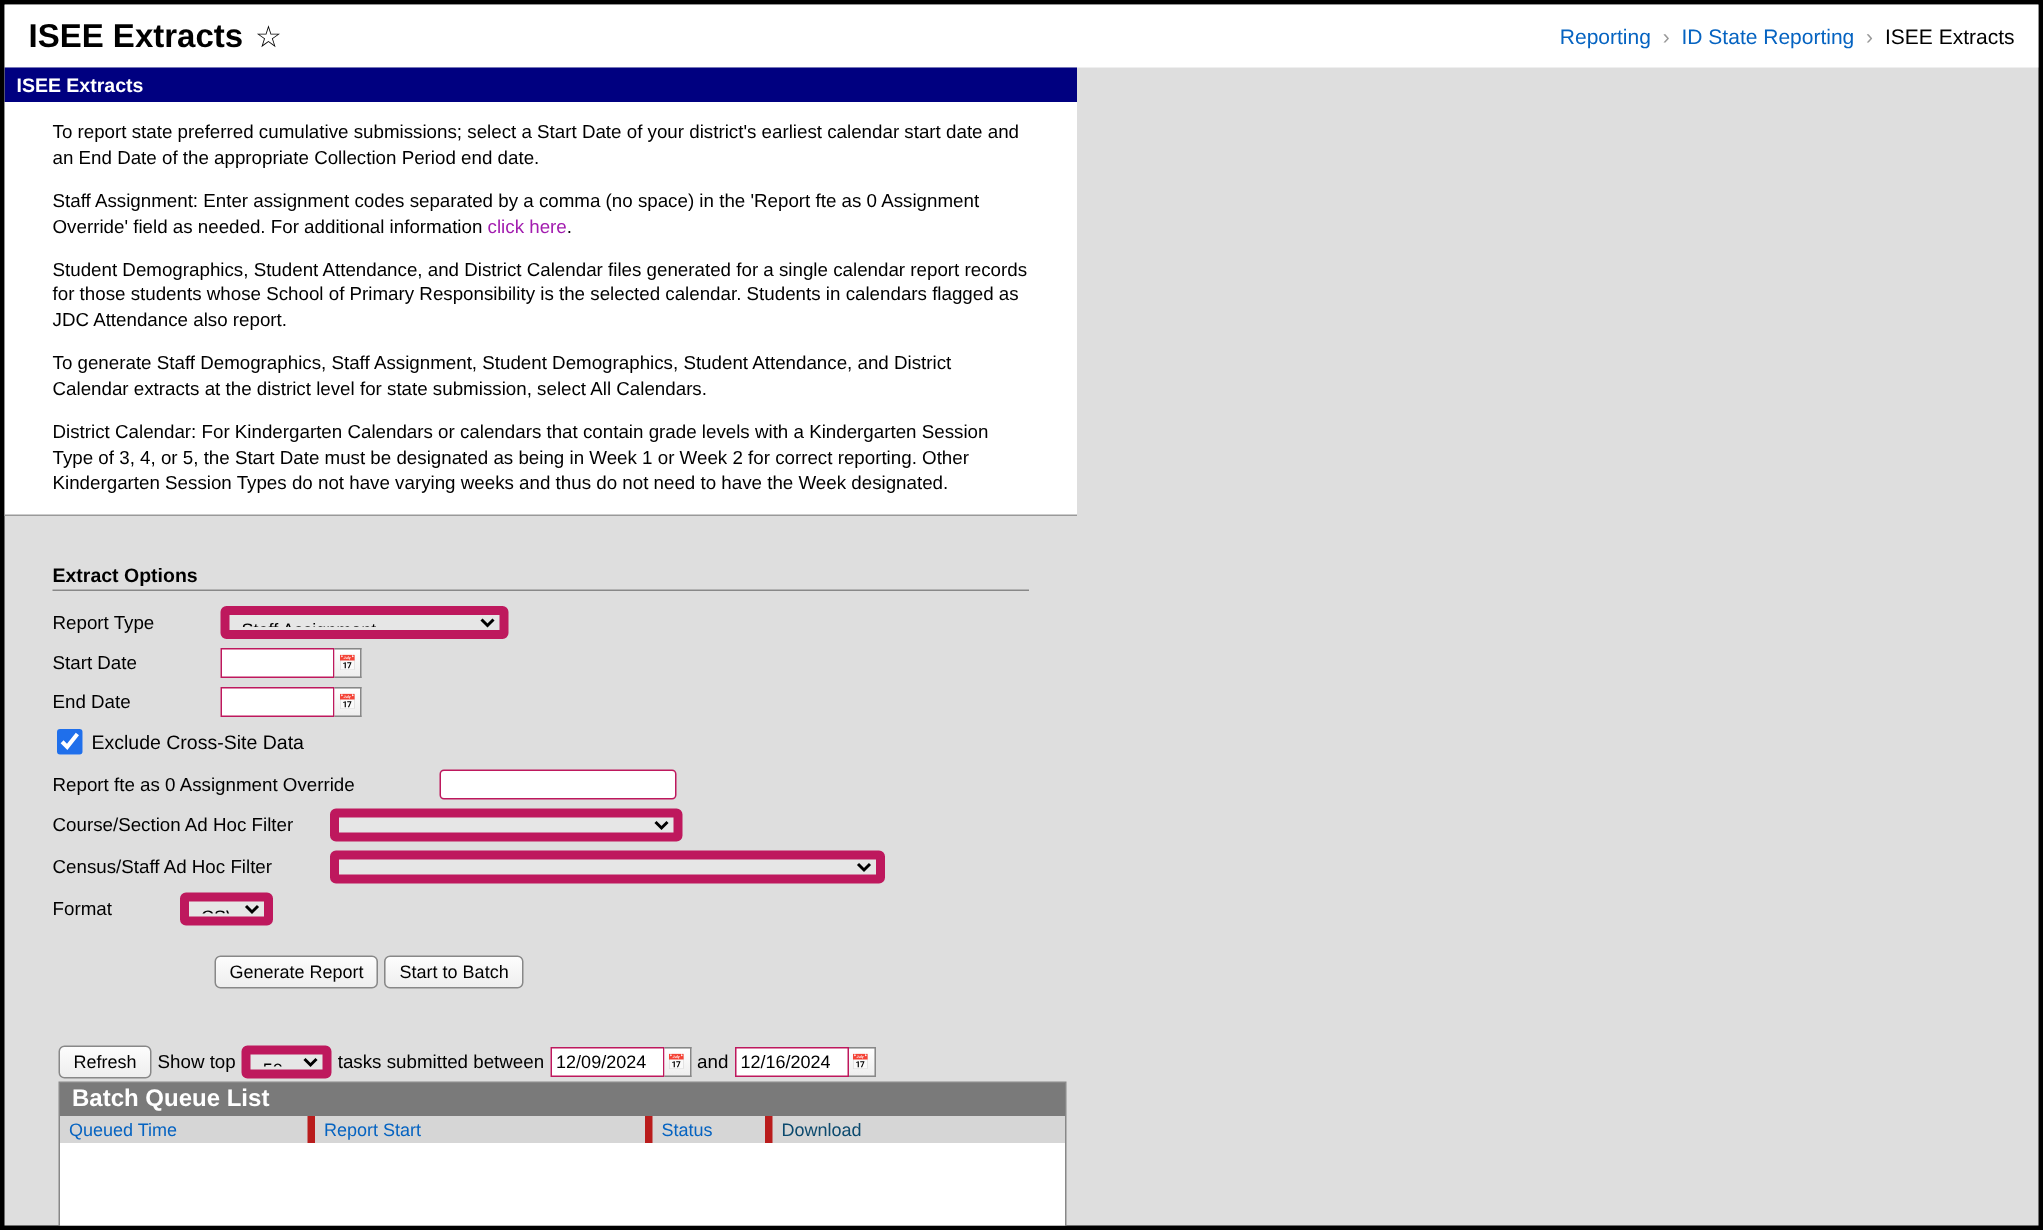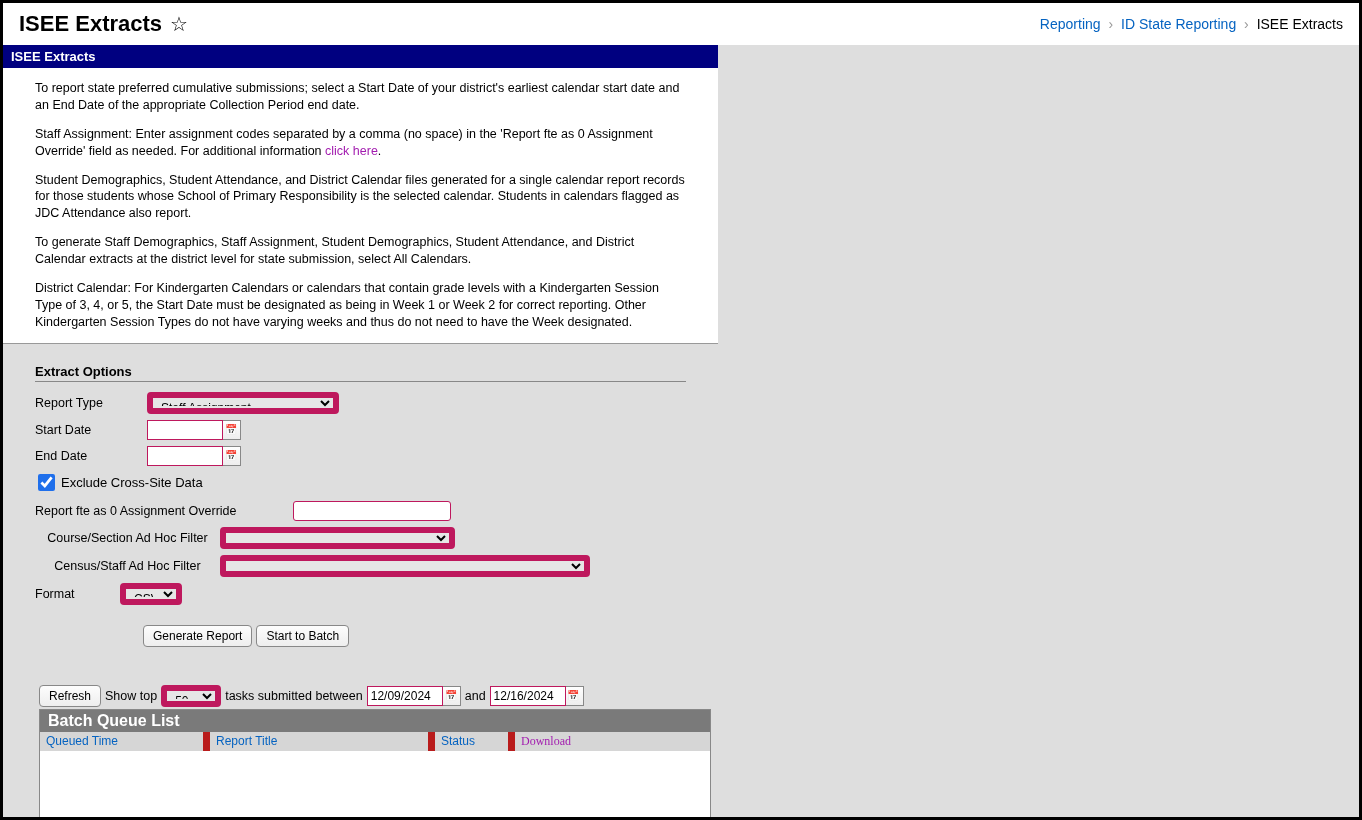--- a/index.html
+++ b/index.html
@@ -76,21 +76,21 @@
     }
     .info-box p:last-child {
       margin-bottom: 0;
     }
     .info-box a {
       color: #a21caf;
       text-decoration: none;
     }
     .extract-section {
       width: 715px;
-      padding: 20px 32px 8px 32px;
+      padding: 32px 32px 8px 32px;
     }
     .section-heading {
       font-weight: bold;
       font-size: 13px;
       border-bottom: 1px solid #888;
       padding-bottom: 2px;
       margin-bottom: 10px;
     }
     .form-row {
       display: flex;
@@ -102,21 +102,20 @@
       width: 112px;
       flex-shrink: 0;
     }
     .form-label-wide {
       width: 258px;
       flex-shrink: 0;
     }
     .form-label-med2 {
       width: 185px;
       flex-shrink: 0;
-      text-align: center;
     }
     select {
       font-family: inherit;
       font-size: 12px;
       background: #e6e6e6;
       border: 6px solid #be185d;
       border-radius: 4px;
       padding: 2px 4px;
       height: 22px;
     }
@@ -216,33 +215,33 @@
       font-size: 16px;
       padding: 2px 8px;
     }
     .batch-cols {
       display: flex;
       background: #d6d6d6;
       font-size: 12px;
     }
     .batch-cols > div {
       padding: 2px 6px;
-      border-right: 7px solid #b91c1c;
+      border-right: 5px solid #b91c1c;
     }
     .batch-cols > div:last-child {
       border-right: none;
     }
     .batch-cols a {
       color: #0563c1;
       text-decoration: none;
     }
     .col-queued { width: 170px; }
     .col-title { width: 225px; }
     .col-status { width: 80px; }
-    .col-download { flex: 1; color: #a21caf; font-family: Liberation Serif, serif; }
+    .col-download { flex: 1; color: #0c4a6e; }
     .batch-body {
       height: 100px;
       background: #fff;
     }
   </style>
 </head>
 <body>
 
 <div class="window">
 
@@ -353,21 +352,21 @@
         <span class="date-wrap">
           <input type="text" class="date-field" value="12/16/2024" style="">
           <span class="cal-icon">📅</span>
         </span>
       </div>
 
       <div class="batch-table">
         <div class="batch-header-row">Batch Queue List</div>
         <div class="batch-cols">
           <div class="col-queued"><a href="#">Queued Time</a></div>
-          <div class="col-title"><a href="#">Report Title</a></div>
+          <div class="col-title"><a href="#">Report Start</a></div>
           <div class="col-status"><a href="#">Status</a></div>
           <div class="col-download">Download</div>
         </div>
         <div class="batch-body"></div>
       </div>
     </div>
 
   </div>
 
 </div>

